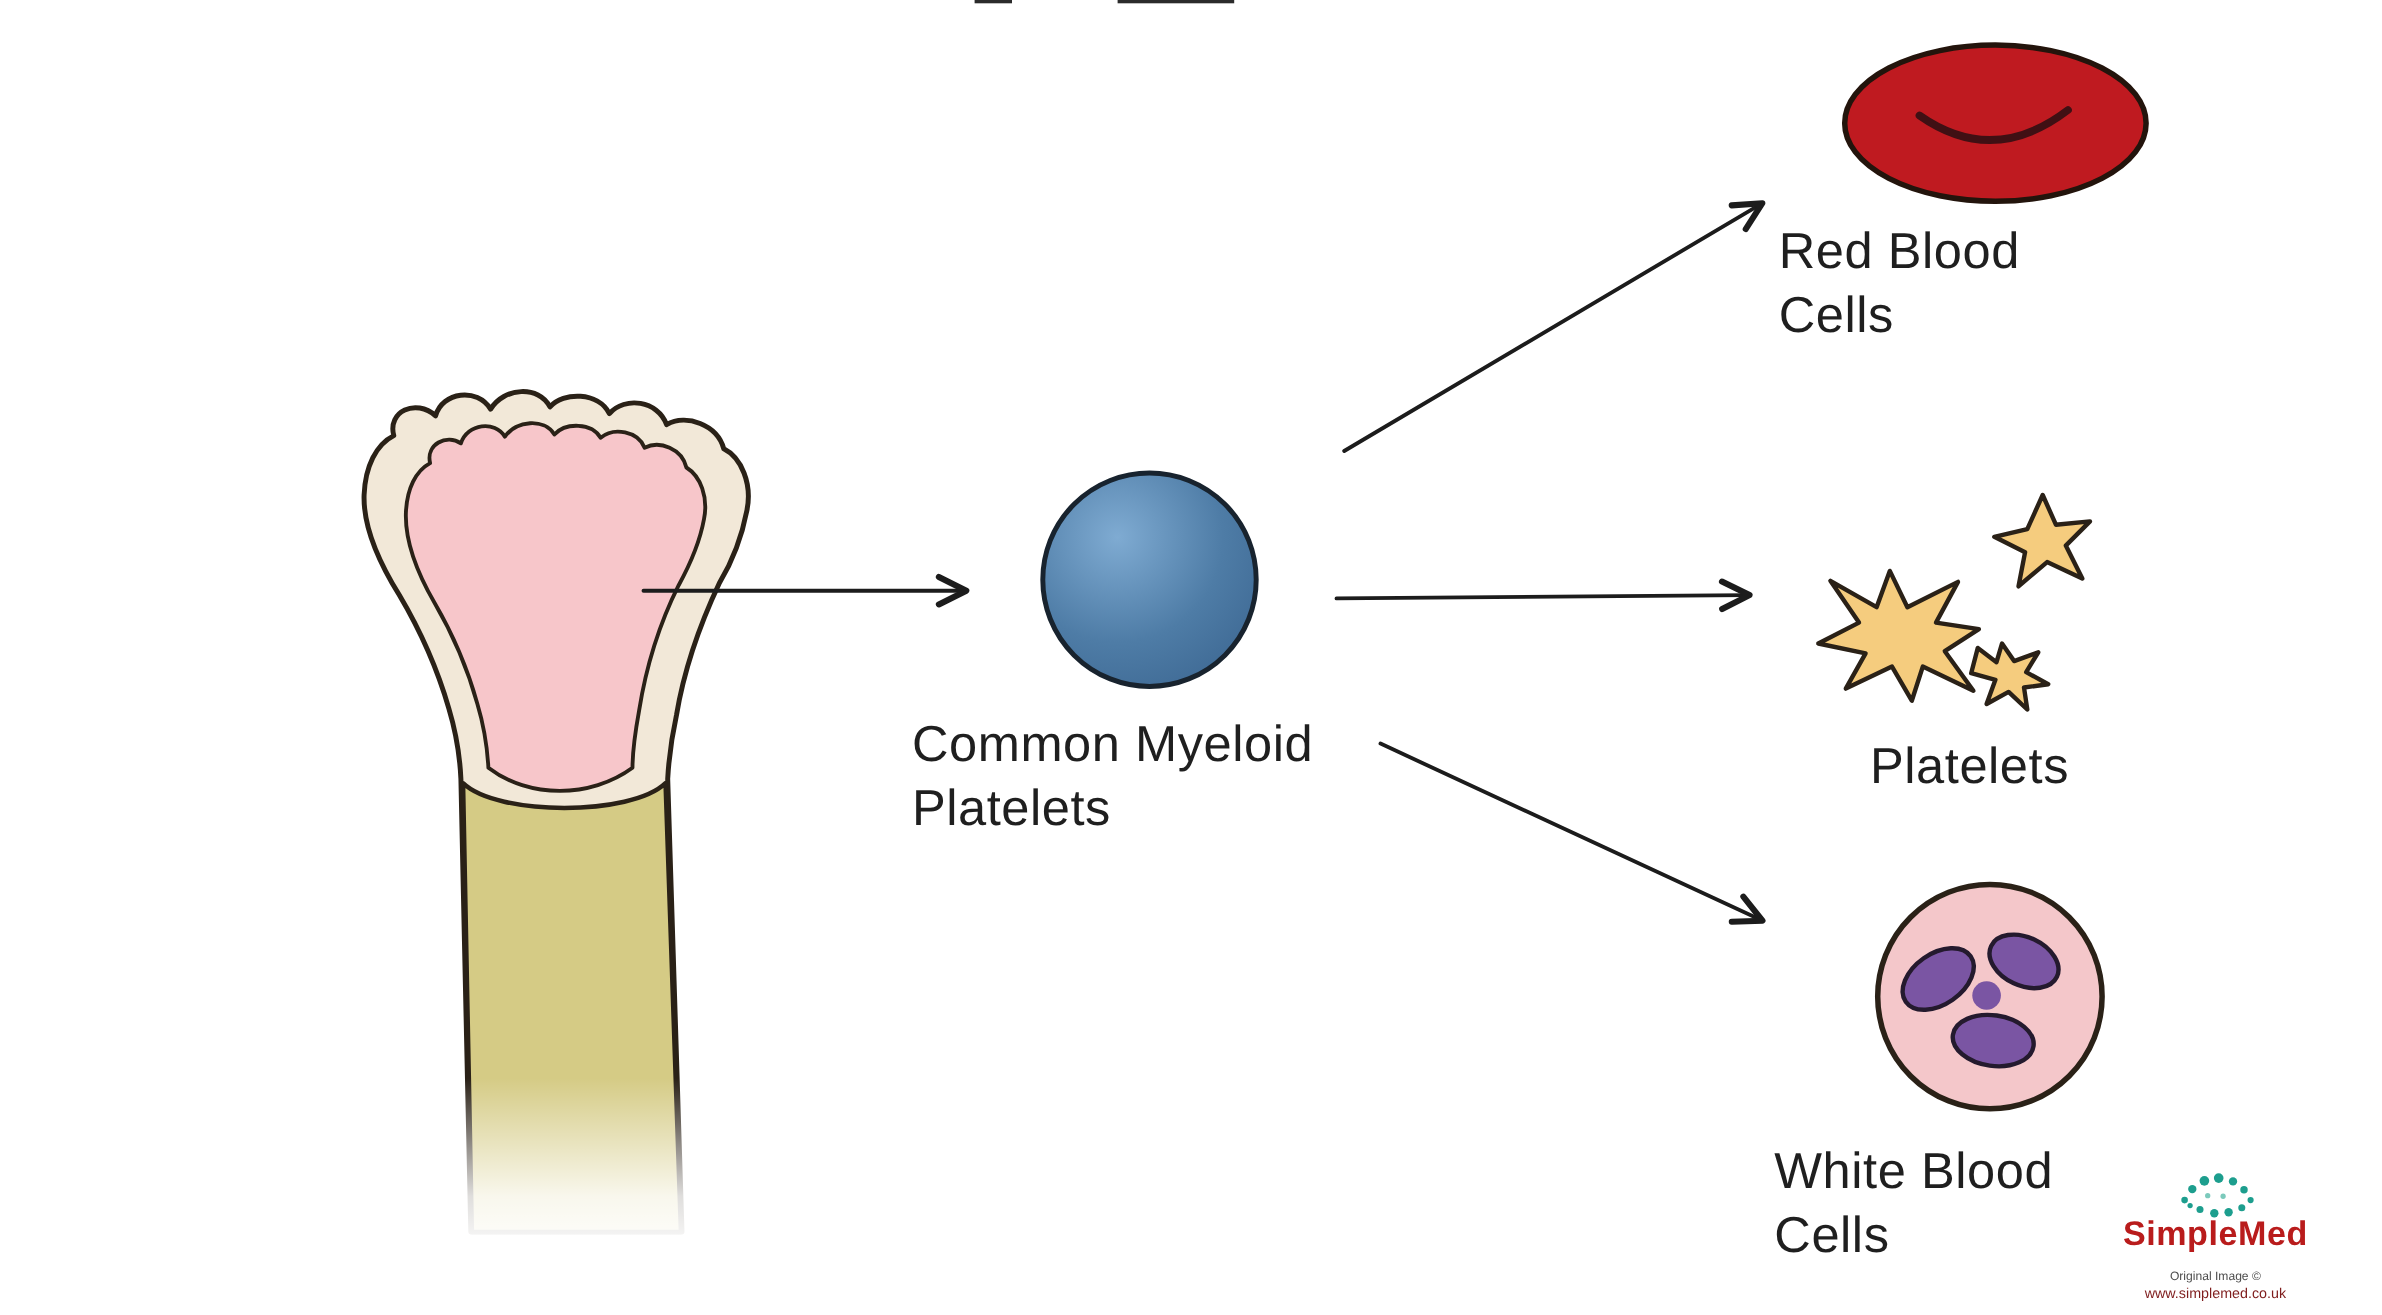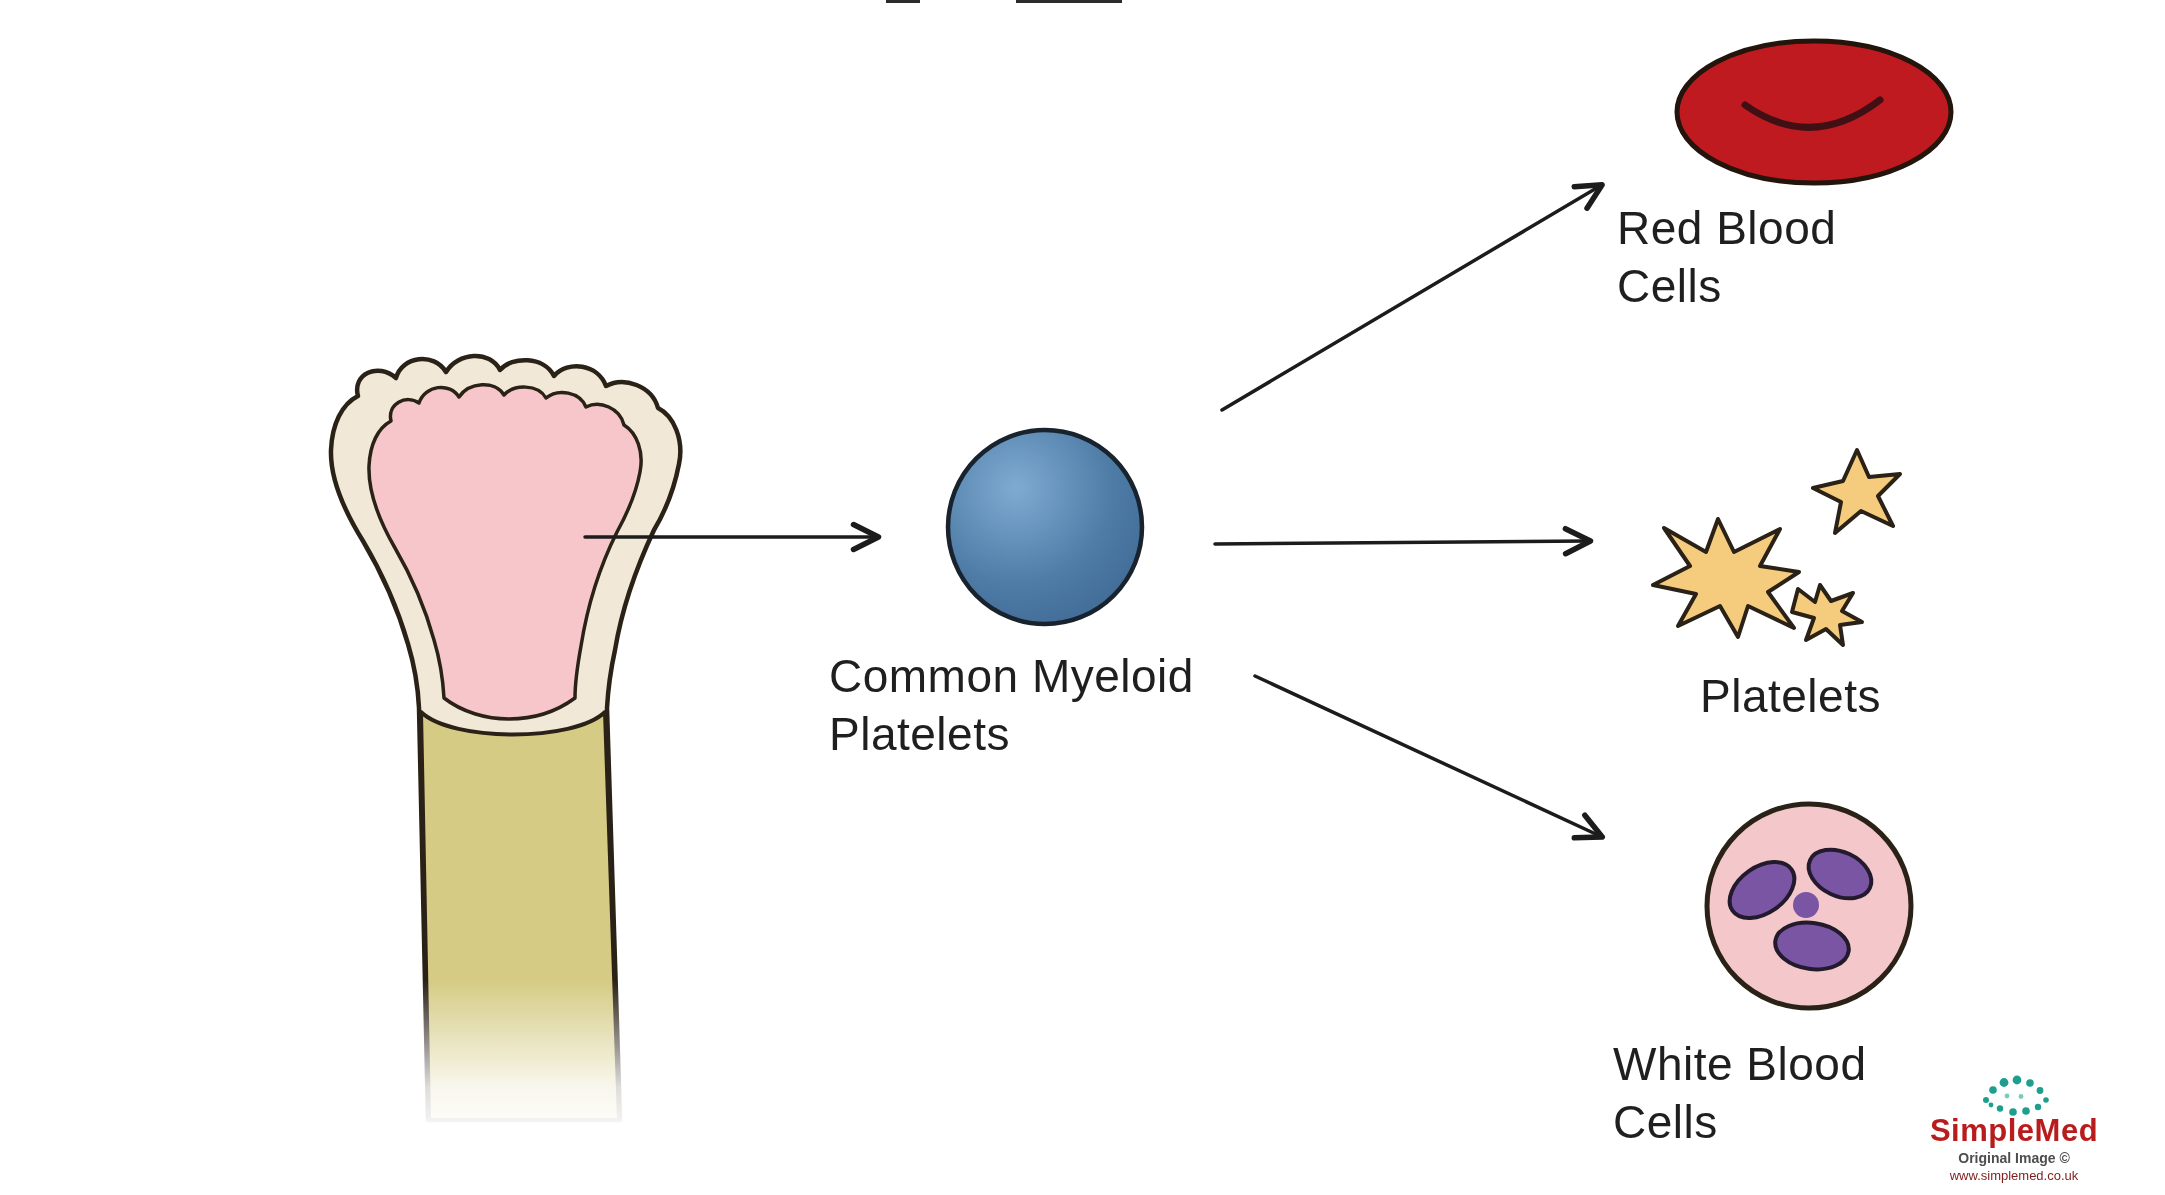--- a/index.html
+++ b/index.html
@@ -37,23 +37,23 @@
   }
   .watermark .logo-dots { display: block; margin: 0 auto -4px auto; }
   .watermark .brand {
     color: #b91c1c;
     font-size: 31px;
     font-weight: bold;
     letter-spacing: 0.5px;
   }
   .watermark .attr {
     color: #4d4d4d;
-    font-size: 14px;
-    font-weight: bold;
-    margin-top: 3px;
+    font-size: 11px;
+    font-weight: normal;
+    margin-top: 16px;
   }
   .watermark .url {
     color: #7f1d1d;
     font-size: 13px;
     margin-top: 2px;
   }
 </style>
 </head>
 <body>
 

